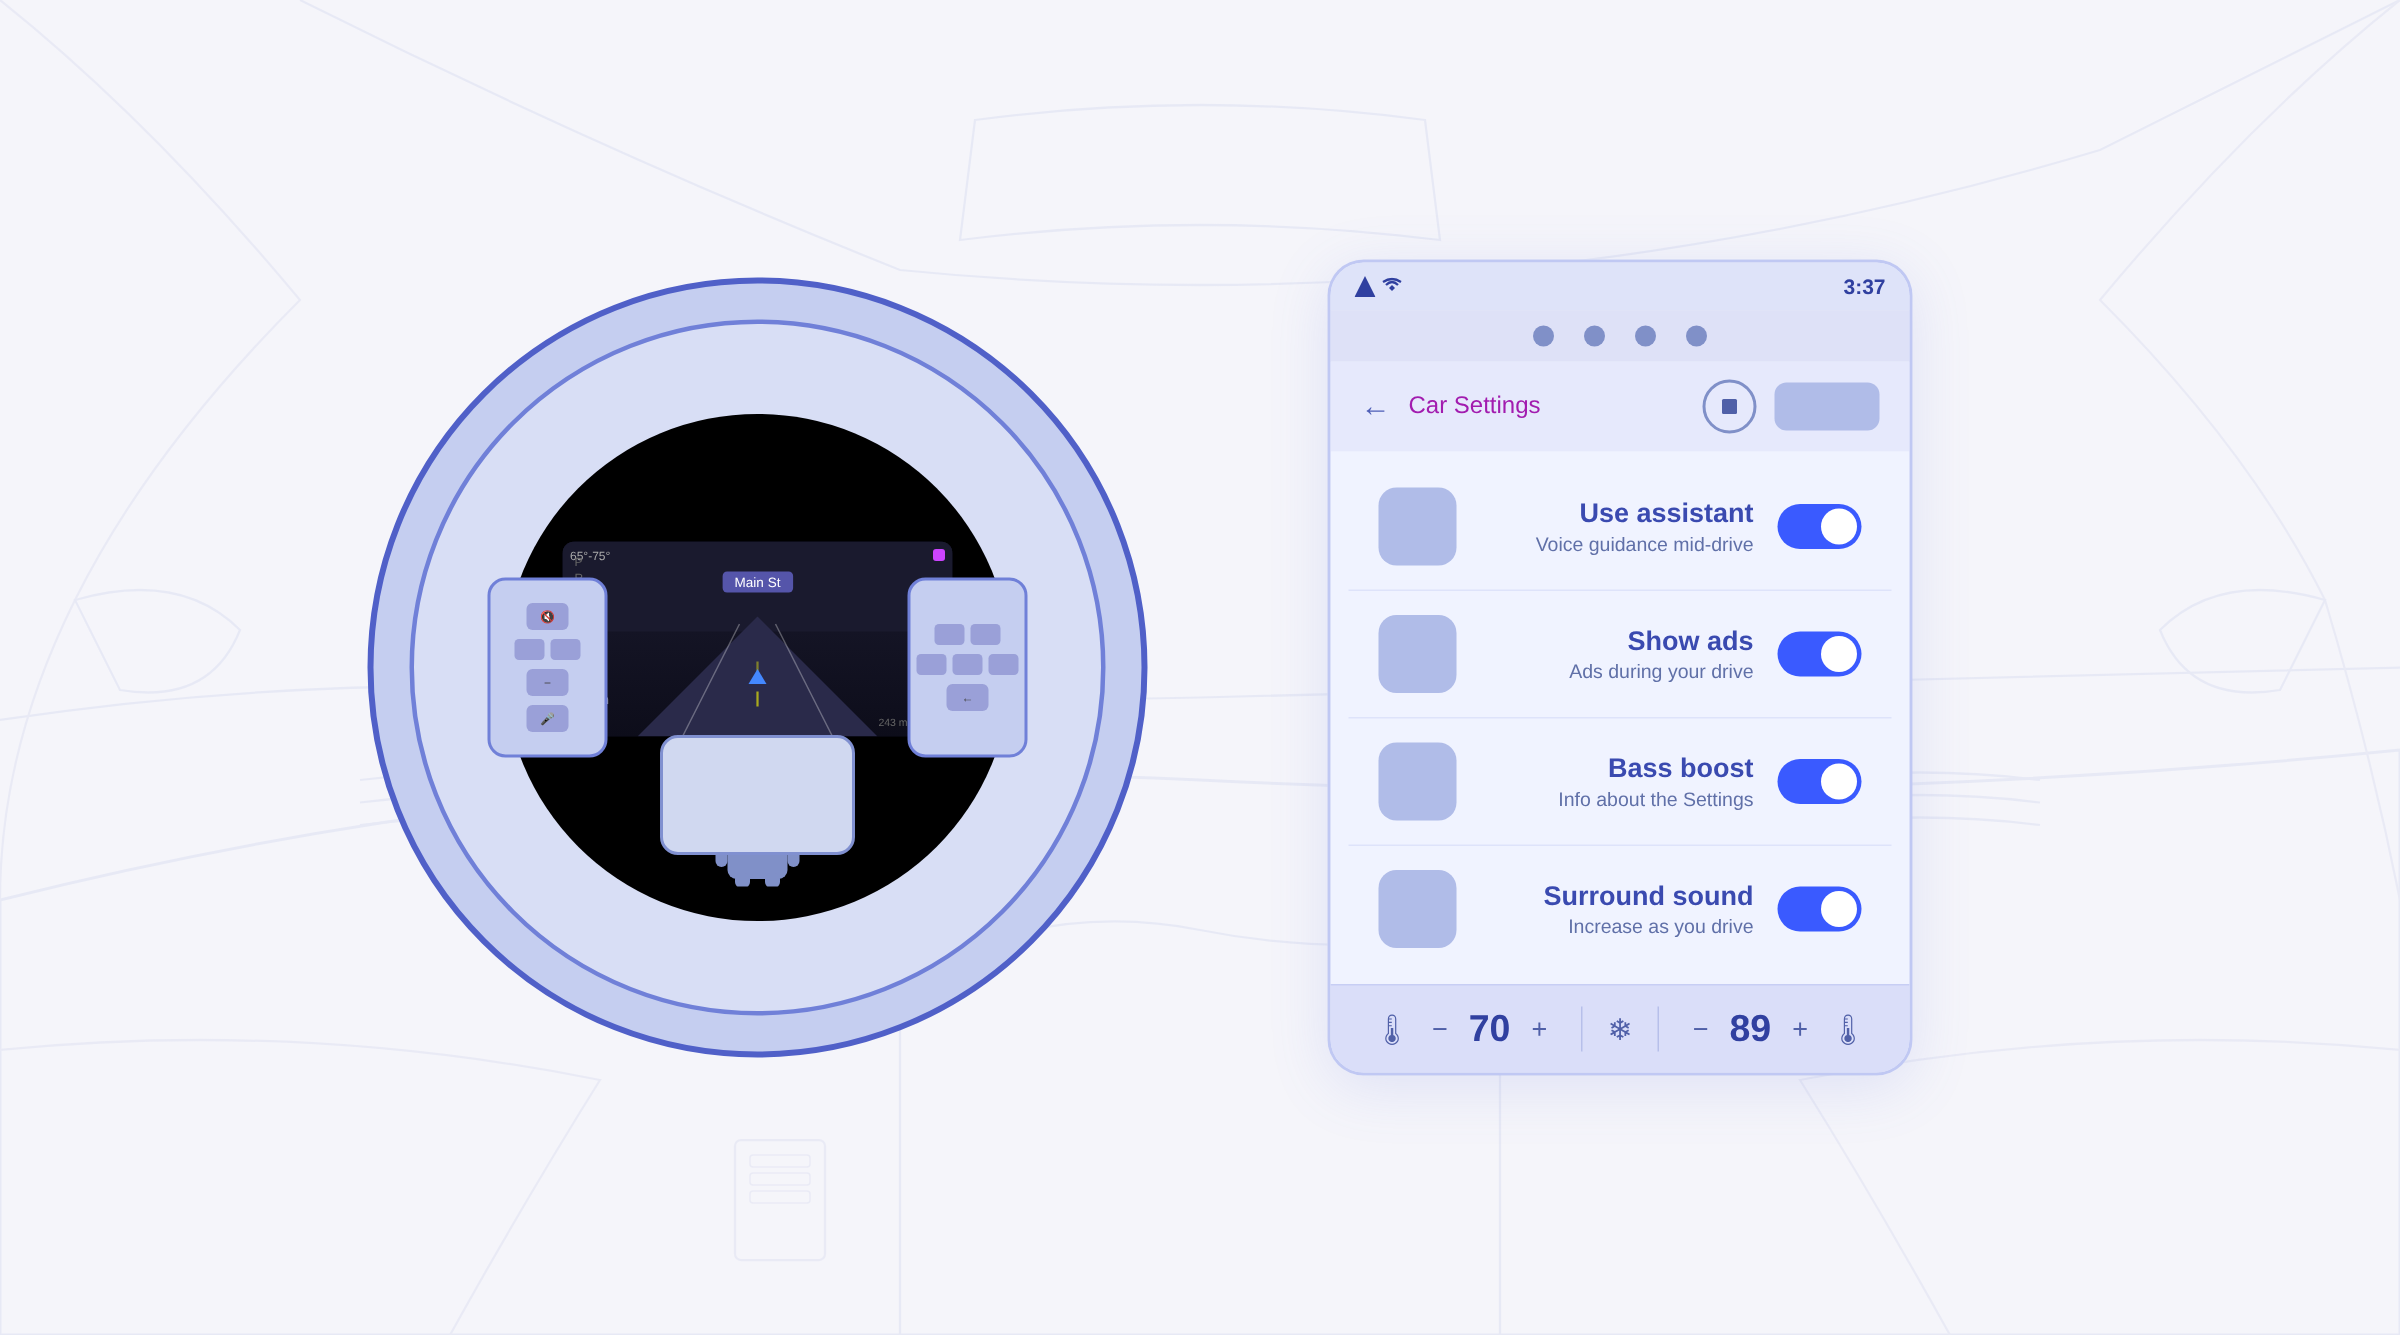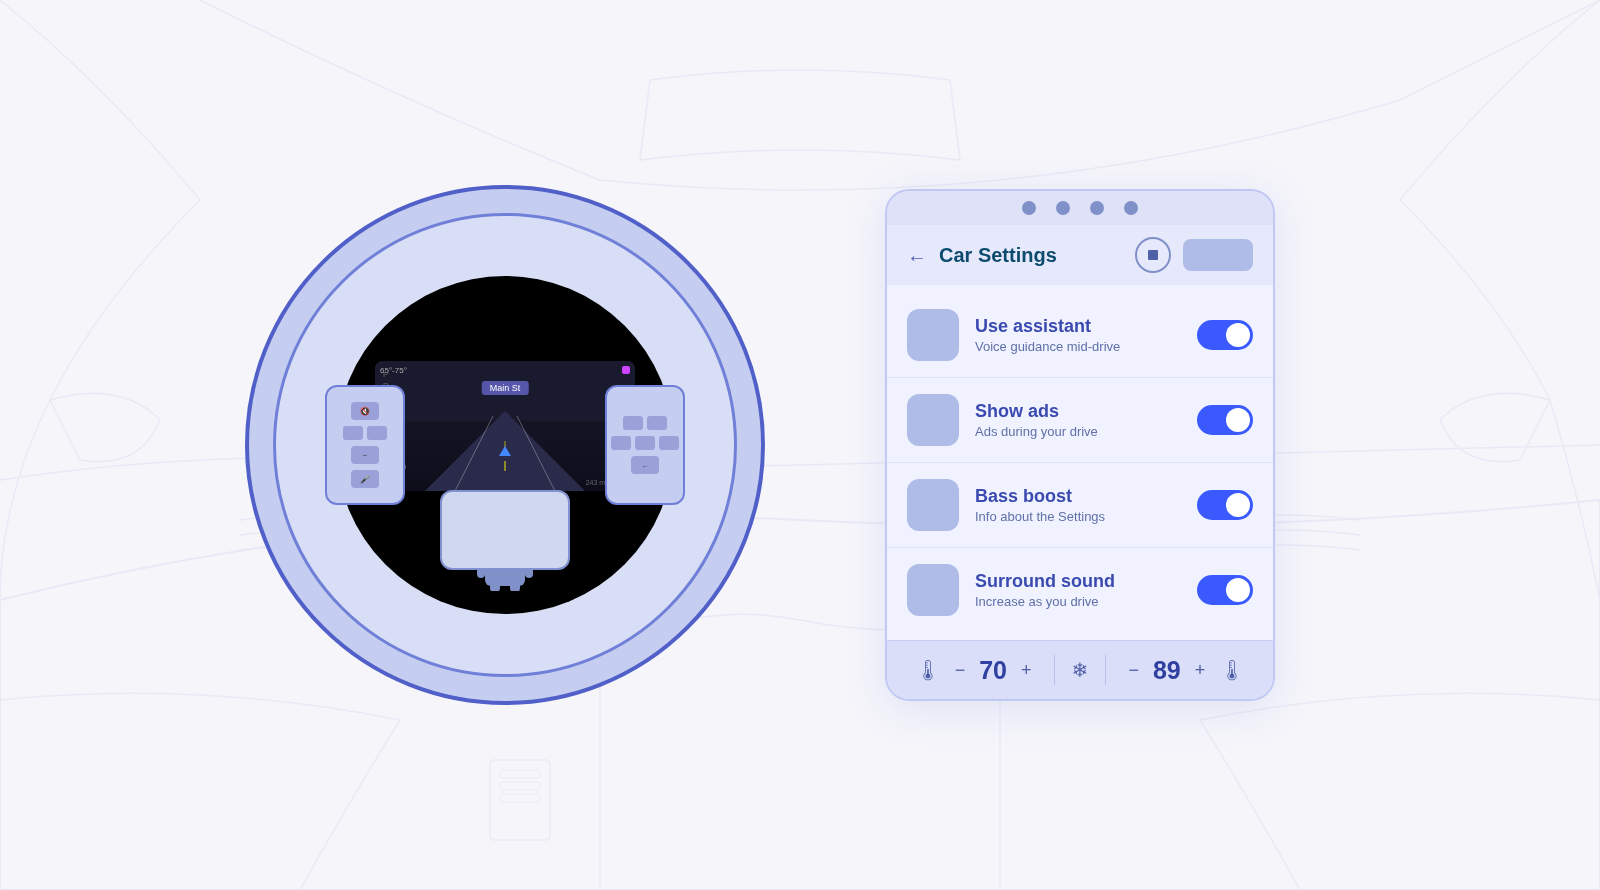--- a/index.html
+++ b/index.html
@@ -285,23 +285,23 @@
       display: flex;
       align-items: center;
       gap: 6px;
       color: #5060b8;
       font-size: 16px;
       cursor: pointer;
     }
 
     .header-title {
       flex: 1;
-      font-size: 20px;
-      font-weight: 700;
-      color: #0c4a6e;
+      font-size: 16px;
+      font-weight: 400;
+      color: #a21caf;
     }
 
     .header-circle-btn {
       width: 36px;
       height: 36px;
       border-radius: 50%;
       border: 2px solid #8090c8;
       background: transparent;
       display: flex;
       align-items: center;
@@ -311,22 +311,23 @@
     .header-rect-btn {
       width: 70px;
       height: 32px;
       border-radius: 8px;
       background: #b0bce8;
       border: none;
     }
 
     
     .settings-list {
-      padding: 8px 0;
+      padding: 8px 12px;
       background: rgba(240, 243, 255, 0.95);
+      text-align: right;
     }
 
     .setting-item {
       display: flex;
       align-items: center;
       padding: 16px 20px;
       gap: 16px;
       border-bottom: 1px solid rgba(180, 190, 240, 0.3);
     }
 
@@ -573,20 +574,33 @@
       </div>
       <div class="ctrl-btn">←</div>
     </div>
 
     <div class="steering-bottom-hub"></div>
 
   </div>
 
   <div class="settings-panel">
 
+    <div class="status-bar">
+      <div class="status-icons">
+        <svg width="14" height="14" viewBox="0 0 14 14">
+          <polygon points="7,0 14,14 0,14" fill="#3040a0"></polygon>
+        </svg>
+        <svg width="14" height="12" viewBox="0 0 14 12">
+          <path d="M7 9 L9 7 L7 5 L5 7 Z" fill="#3040a0"></path>
+          <path d="M3 5 Q7 1 11 5" fill="none" stroke="#3040a0" stroke-width="1.5"></path>
+          <path d="M1 3 Q7 -1 13 3" fill="none" stroke="#3040a0" stroke-width="1.5"></path>
+        </svg>
+      </div>
+      <div class="status-time">3:37</div>
+    </div>
 
     <div class="dots-row">
       <div class="dot"></div>
       <div class="dot"></div>
       <div class="dot"></div>
       <div class="dot"></div>
     </div>
 
     <div class="header-bar">
       <div class="back-btn">

